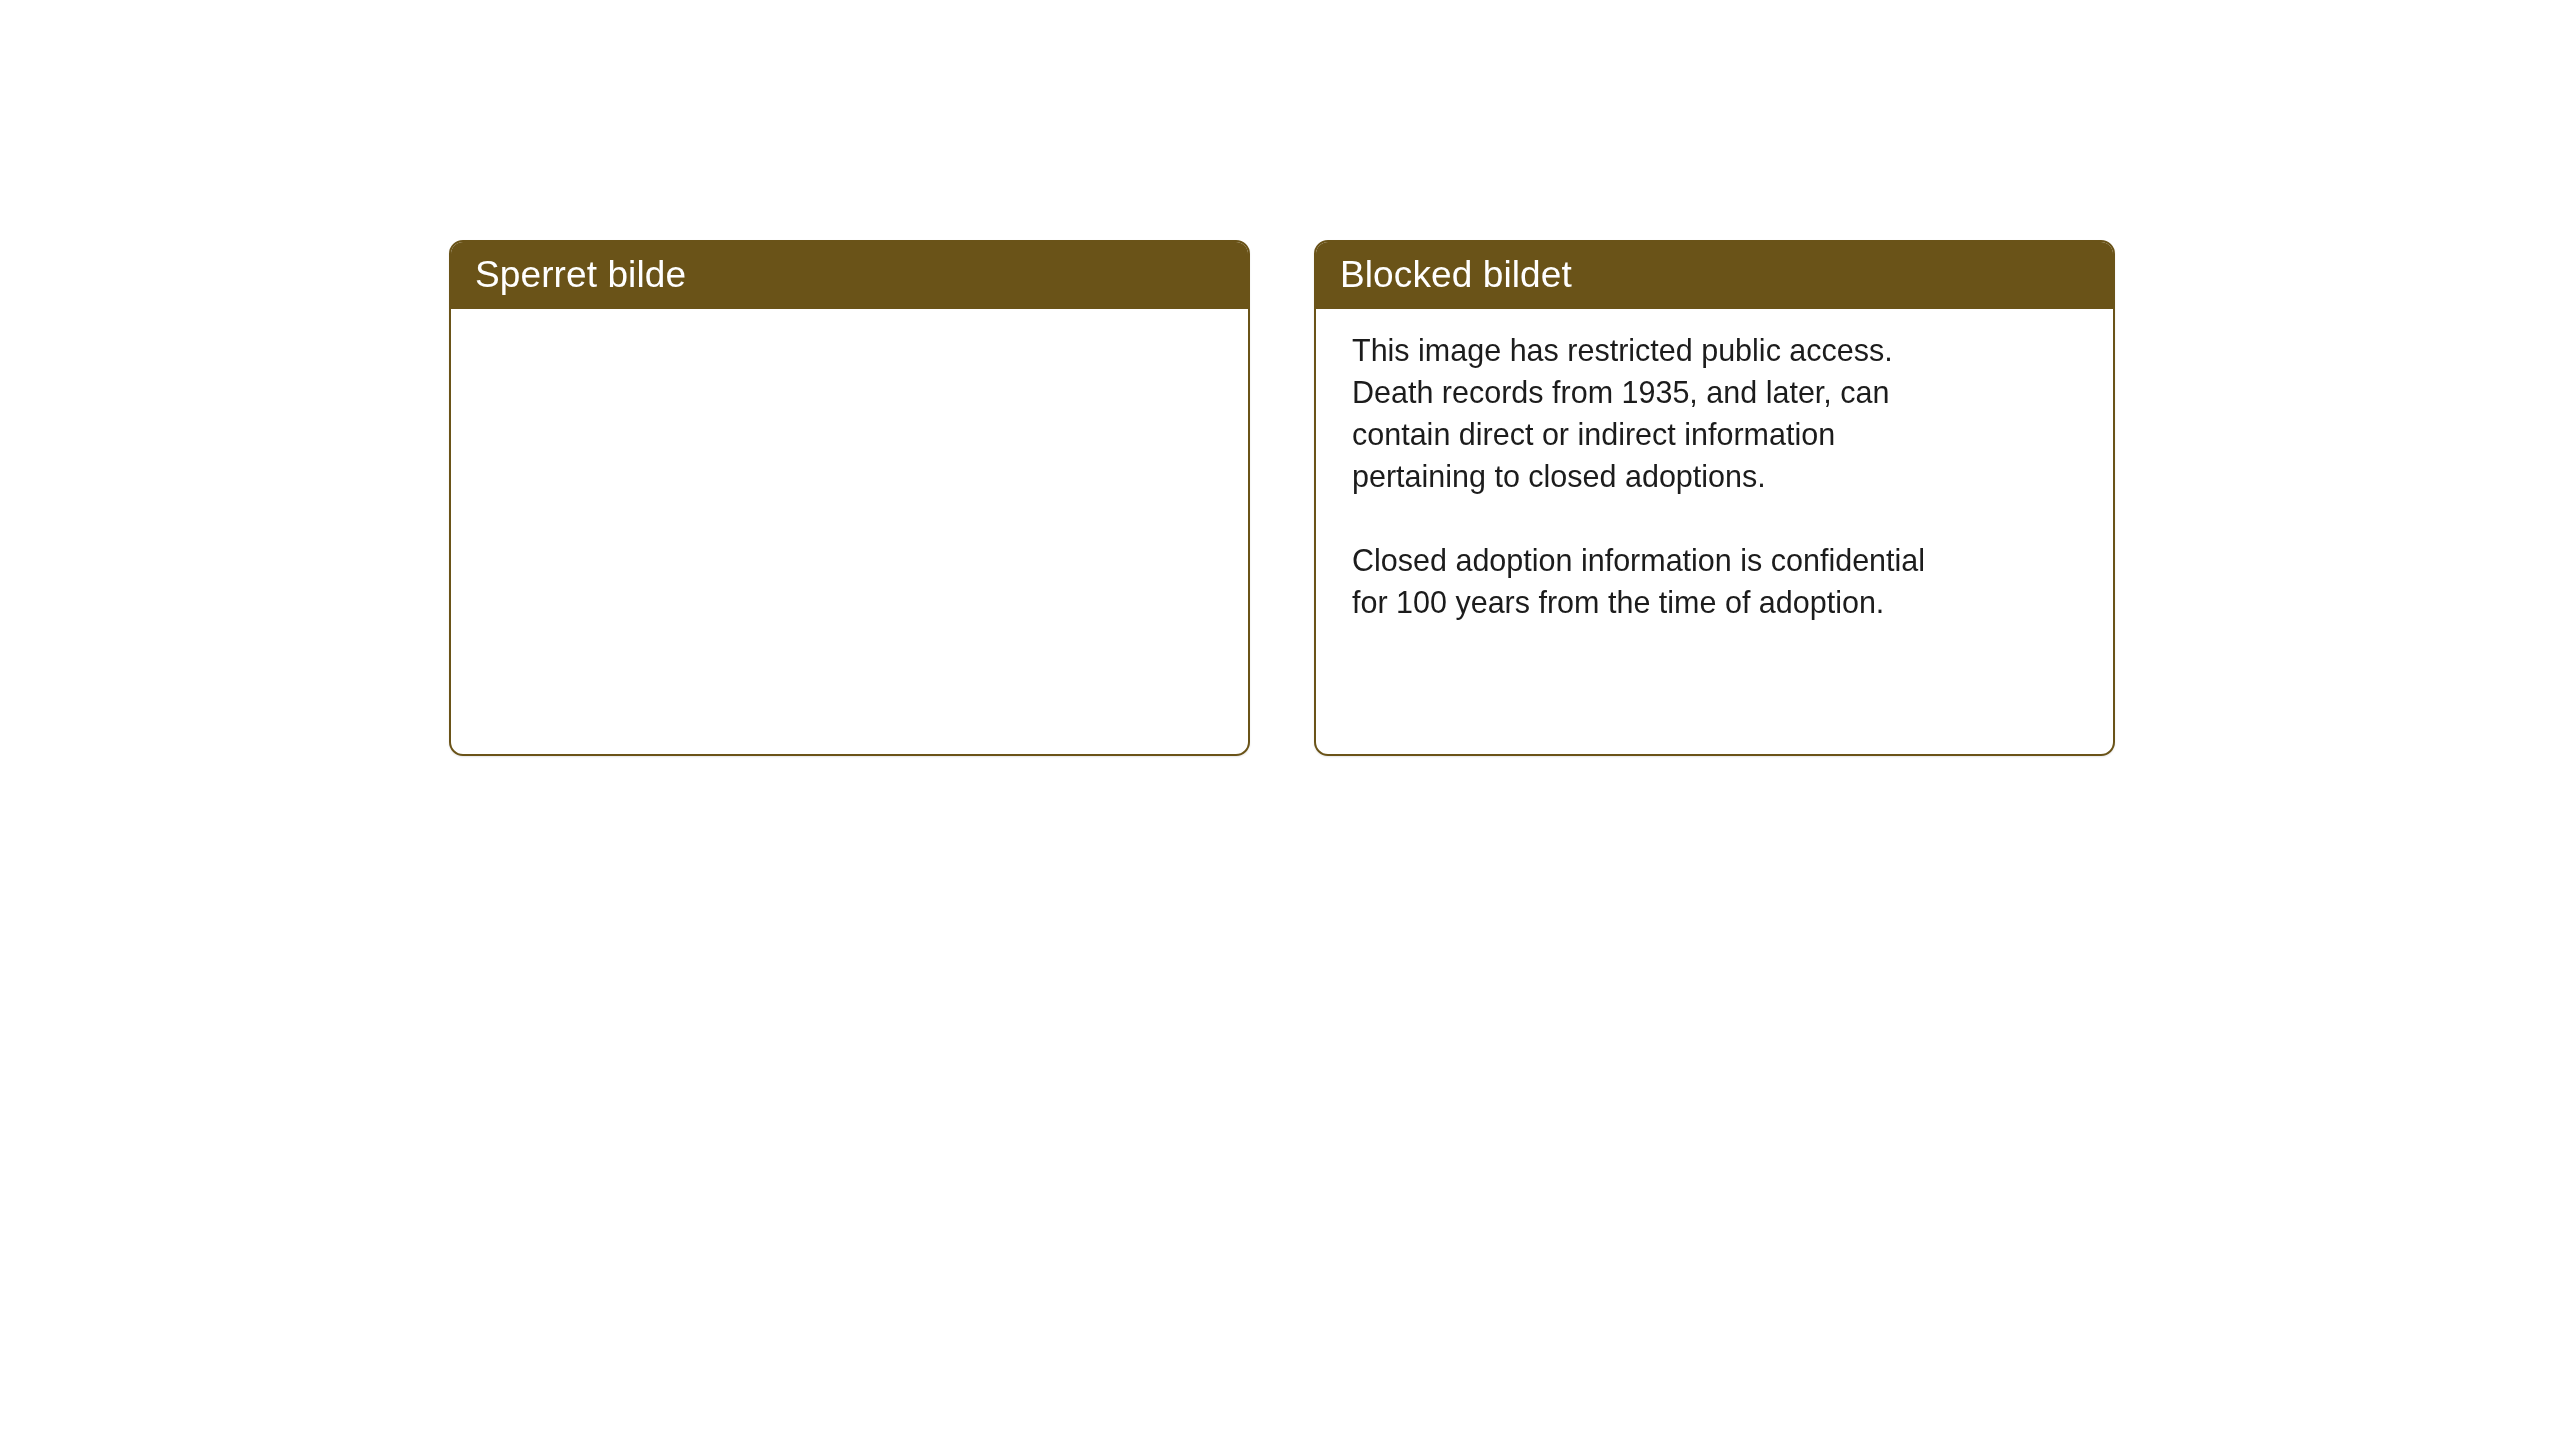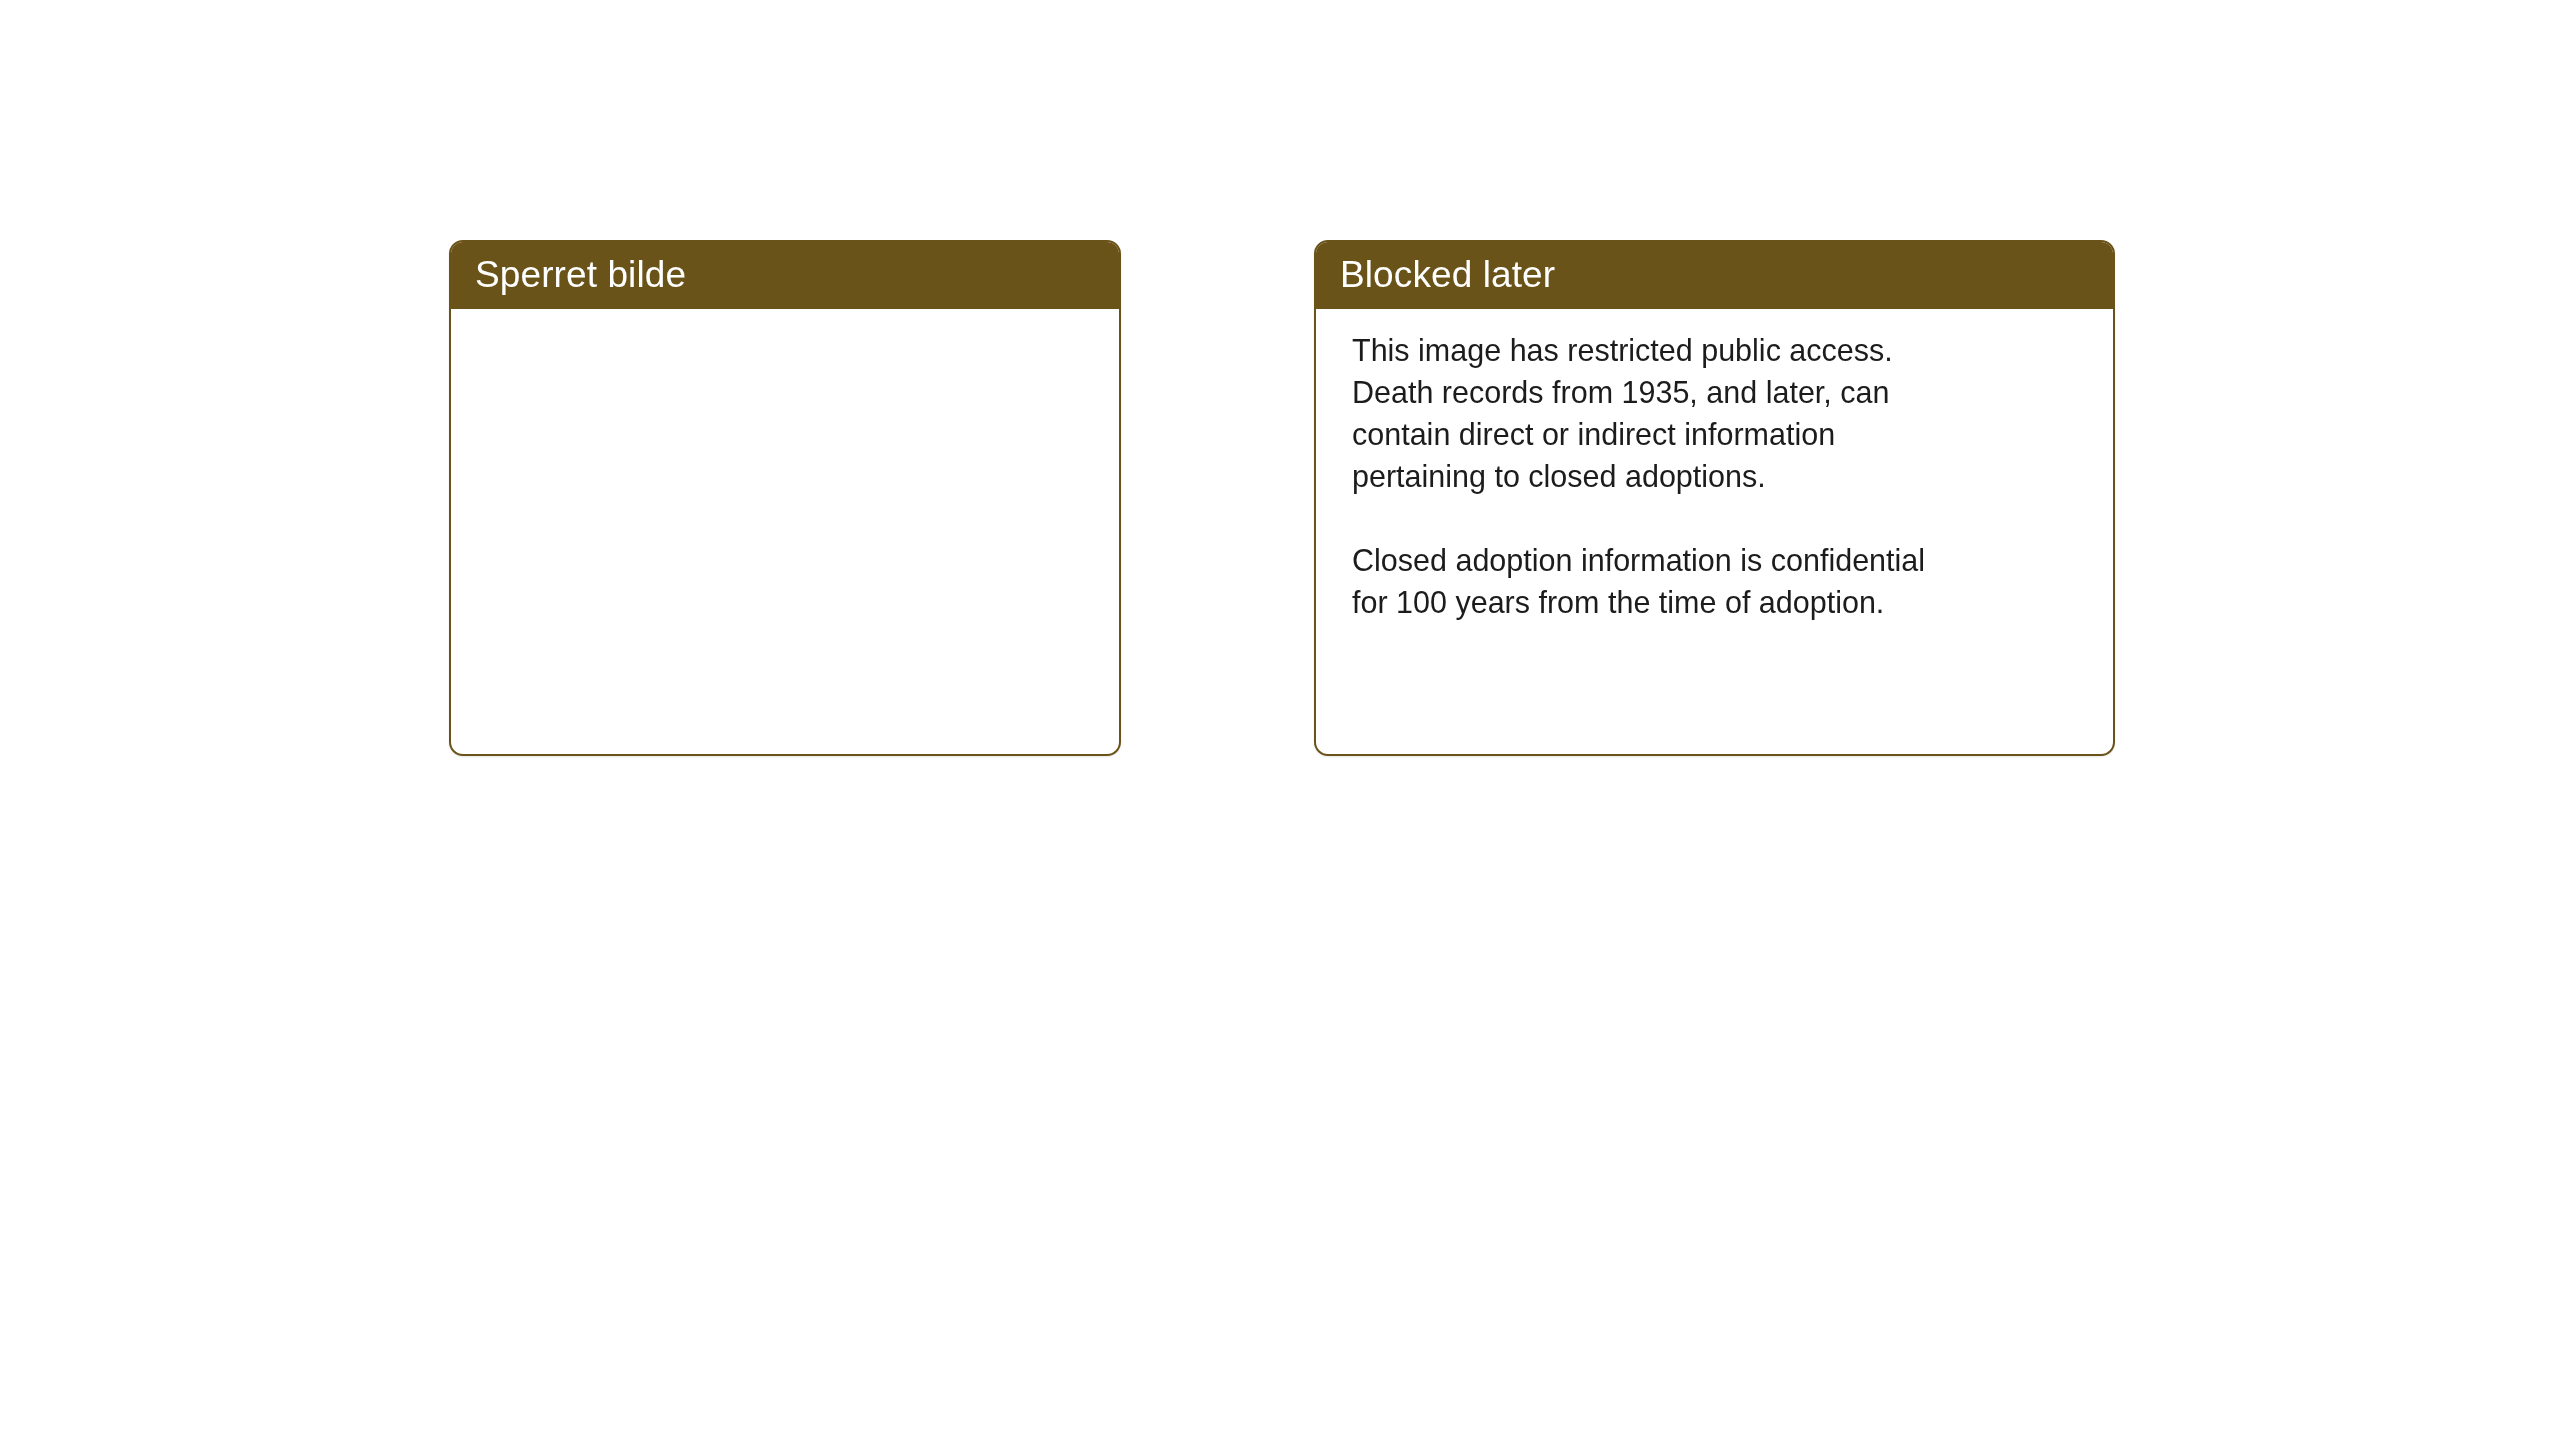--- a/index.html
+++ b/index.html
@@ -48,21 +48,21 @@
     white-space: pre-line;
   }
   .panel-body p + p {
     margin-top: 42px;
   }
 
   
   #panel-no {
     left: 449px;
     top: 240px;
-    width: 672px;
+    width: 801px;
     height: 516px;
   }
   
   #panel-en {
     left: 1314px;
     top: 240px;
     width: 801px;
     height: 516px;
   }
   #panel-en .panel-body {
@@ -74,21 +74,21 @@
 
 <div class="stage">
 
   <section class="panel" id="panel-no">
     <div class="panel-header">Sperret bilde</div>
     <div class="panel-body">
     </div>
   </section>
 
   <section class="panel" id="panel-en">
-    <div class="panel-header">Blocked later</div>
+    <div class="panel-header">Blocked bildet</div>
     <div class="panel-body">
       <p>This image has restricted public access.
 Death records from 1935, and later, can
 contain direct or indirect information
 pertaining to closed adoptions.</p>
       <p>Closed adoption information is confidential
 for 100 years from the time of adoption.</p>
     </div>
   </section>
 

